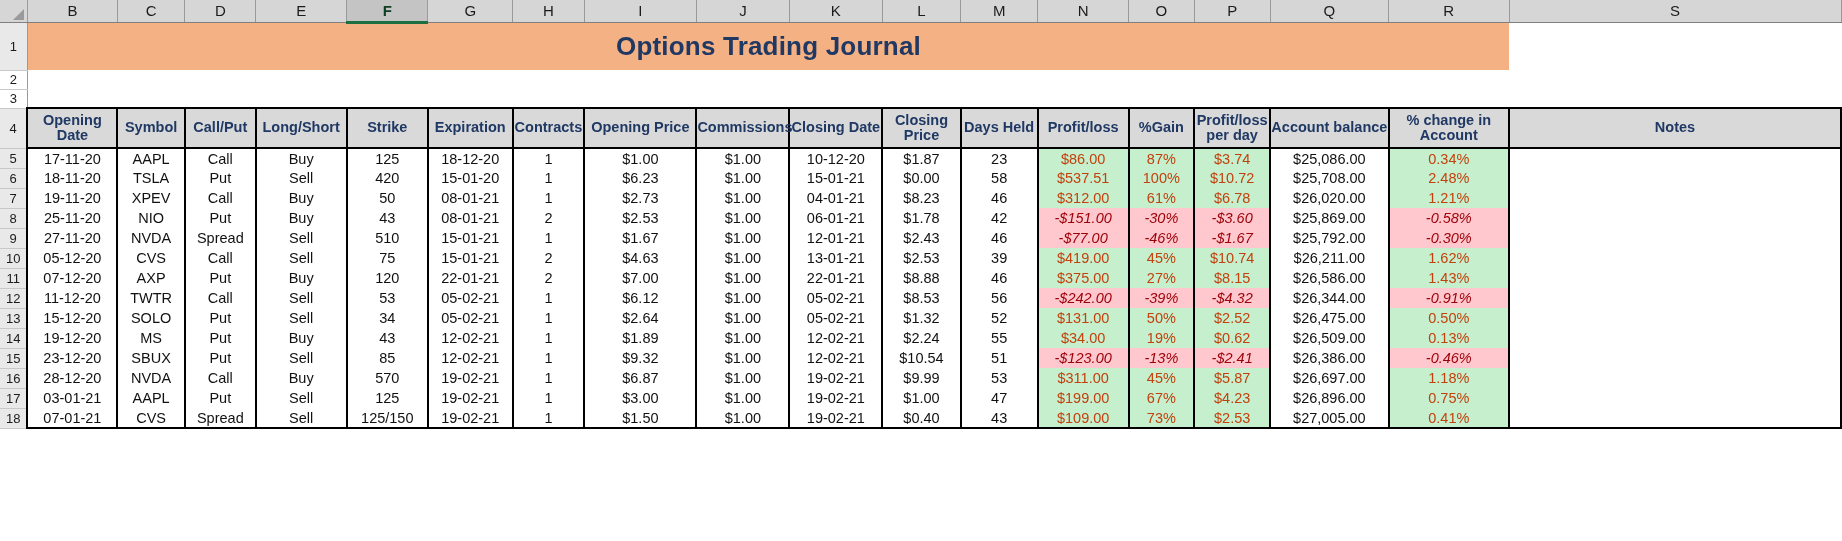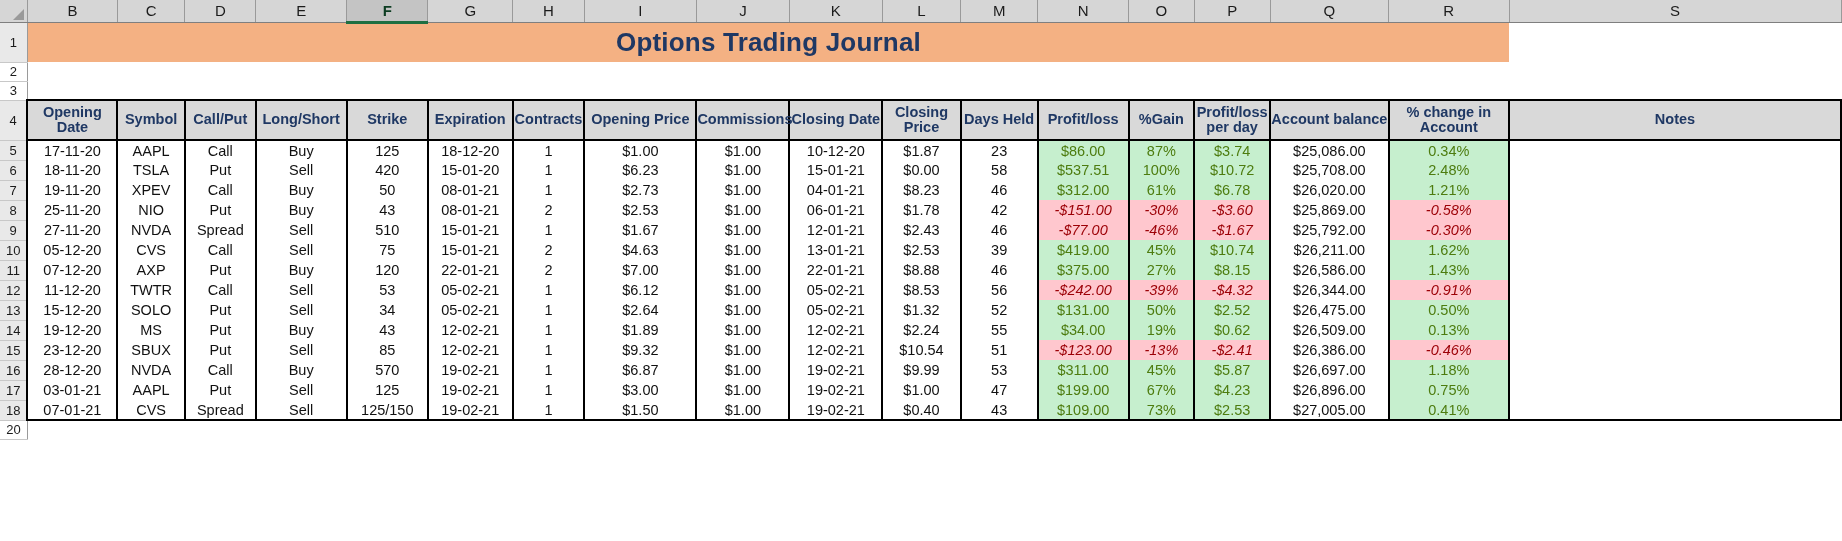--- a/index.html
+++ b/index.html
@@ -76,21 +76,21 @@
     color: #111111;
     text-align: center;
     vertical-align: middle;
     white-space: nowrap;
     overflow: hidden;
   }
 
   
   .title-band {
     background: #f4b183;
-    height: 40px;
+    height: 48px;
     text-align: center;
     vertical-align: middle;
     color: #1f3864;
     font-size: 26px;
     font-weight: bold;
     letter-spacing: .2px;
   }
   .blankrow td { background:#ffffff; height: 19px; }
 
   
@@ -116,21 +116,21 @@
     font-size: 14.5px;
     text-align: center;
     vertical-align: middle;
     height: 20px;
     background: #ffffff;
     color: #111;
   }
   .tb.last { border-right: 2px solid #000; }
   .tb.bot { border-bottom: 2px solid #000; }
 
-  .pos { background: #c6efce; color: #4d7c0f; }
+  .pos { background: #c6efce; color: #c2410c; }
   .neg { background: #ffc7ce; color: #9c0006; font-style: italic; }
 
   .tailrow td { background:#ffffff; height:19px; }
 </style>
 </head>
 <body>
 
 <div id="sheet">
   <table class="grid">
     <colgroup>
@@ -510,19 +510,15 @@
           <td class="tb pos bot">$109.00</td>
           <td class="tb pos bot">73%</td>
           <td class="tb pos bot">$2.53</td>
           <td class="tb bot">$27,005.00</td>
           <td class="tb pos bot">0.41%</td>
           <td class="tb last bot"></td>
         </tr>
       </tbody>
 
     <tbody>
-    <tr class="tailrow">
-      <td class="rowhdr">20</td>
-      <td class="cell" colspan="18"></td>
-    </tr>
   </tbody>
     </table>
 </div>
 
 </body></html>

